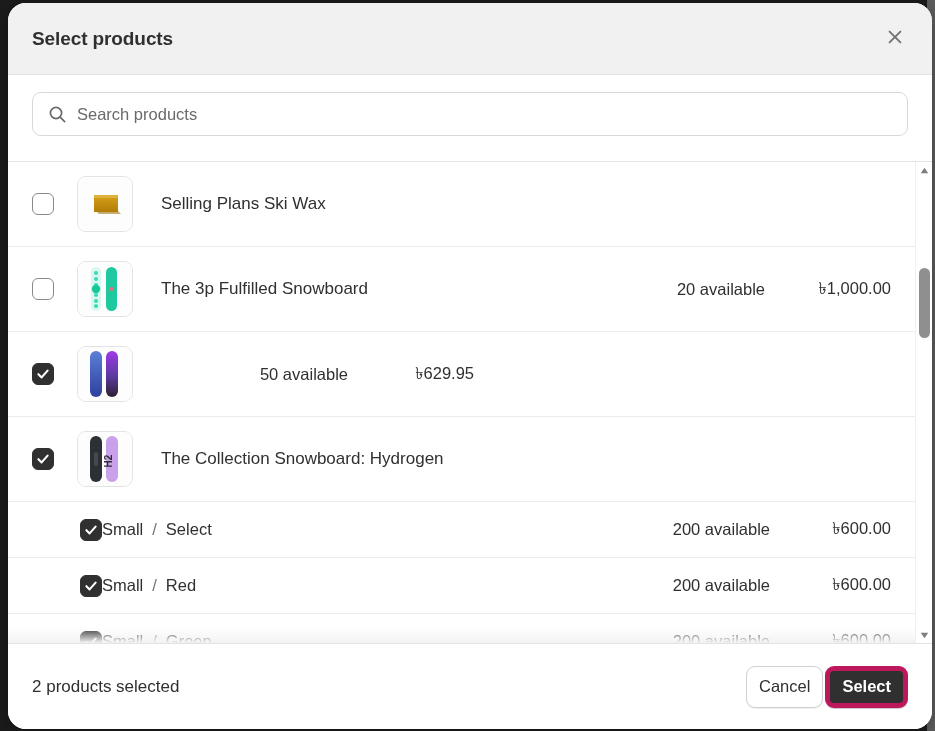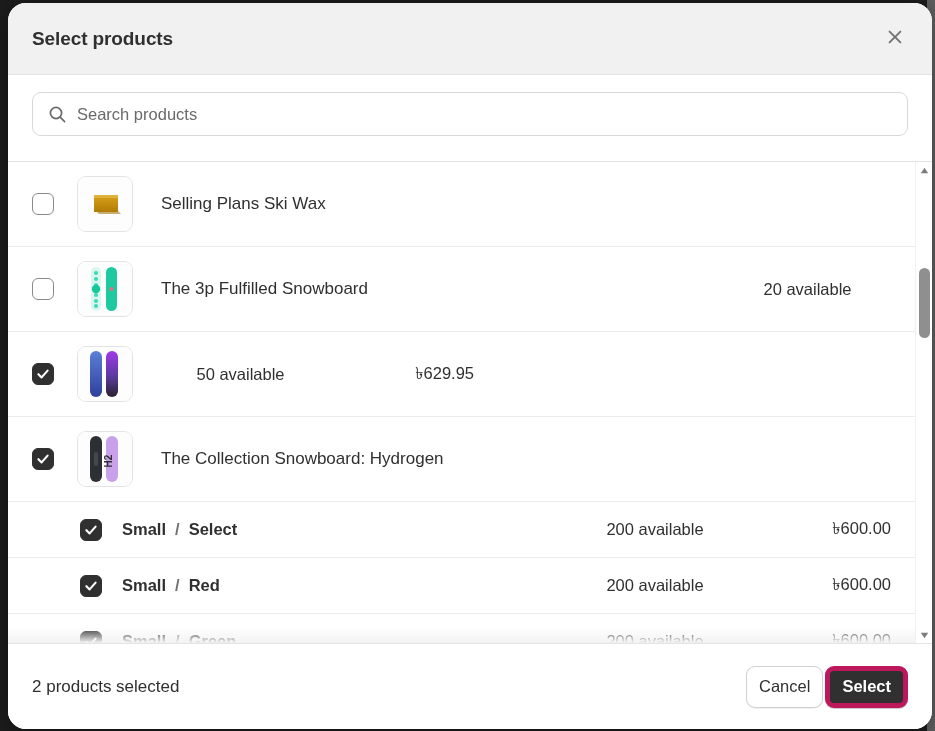--- a/index.html
+++ b/index.html
@@ -105,28 +105,28 @@
   }
   .thumb svg { display: block; }
 
   .row-title {
     margin-left: 28px;
     font-size: 17px; color: #303030;
     white-space: nowrap; overflow: hidden; text-overflow: ellipsis;
     flex: 1 1 auto;
   }
   .variant-title {
-    margin-left: 20px; font-size: 16.5px; color: #303030;
-    display: flex; align-items: center; gap: 9px; flex: 1 1 auto; font-weight: bold;
+    font-size: 16.5px; color: #303030;
+    display: flex; align-items: center; gap: 9px; flex: 1 1 auto;
   }
   .variant-title .sep { color: #737373; }
 
   .avail {
     font-size: 16.5px; color: #303030;
-    width: 215px; text-align: center; flex: 0 0 215px;
+    width: 215px; text-align: right; flex: 0 0 215px;
   }
   .price {
     font-size: 16.5px; color: #303030;
     width: 150px; text-align: right; flex: 0 0 150px;
     padding-right: 24px;
   }
   .row.variant .avail { width: 230px; flex: 0 0 230px; }
   .row.variant .price { width: 145px; flex: 0 0 145px; }
 
   
@@ -244,20 +244,21 @@
       <circle cx="18" cy="27" r="4.2" fill="#16c79a"></circle>
       <circle cx="18" cy="33" r="2.1" fill="#3ddbb5"></circle>
                 <circle cx="18" cy="39" r="2.1" fill="#3ddbb5"></circle>
       <circle cx="18" cy="44" r="2.1" fill="#3ddbb5"></circle>
       <rect x="28" y="5" width="11" height="44" rx="5.5" fill="#1ec9a0"></rect>
       <circle cx="33.5" cy="27" r="2" fill="#e8707a"></circle>
     </svg>
             </div>
             <div class="row-title">The 3p Fulfilled Snowboard</div>
             <div class="avail">20 available</div>
+            <div class="price">৳1,000.00</div>
           </div>
           <div class="row product">
             <div class="cb on">
               <svg class="tick" width="14" height="14" viewBox="0 0 14 14">
     <path d="M2.4 7.2 L5.6 10.4 L11.6 3.6" fill="none" stroke="#fff" stroke-width="2.1" stroke-linecap="round" stroke-linejoin="round"></path>
               </svg>
             </div>
             <div class="thumb">
               <svg width="54" height="54" viewBox="0 0 54 54">
       <defs>

